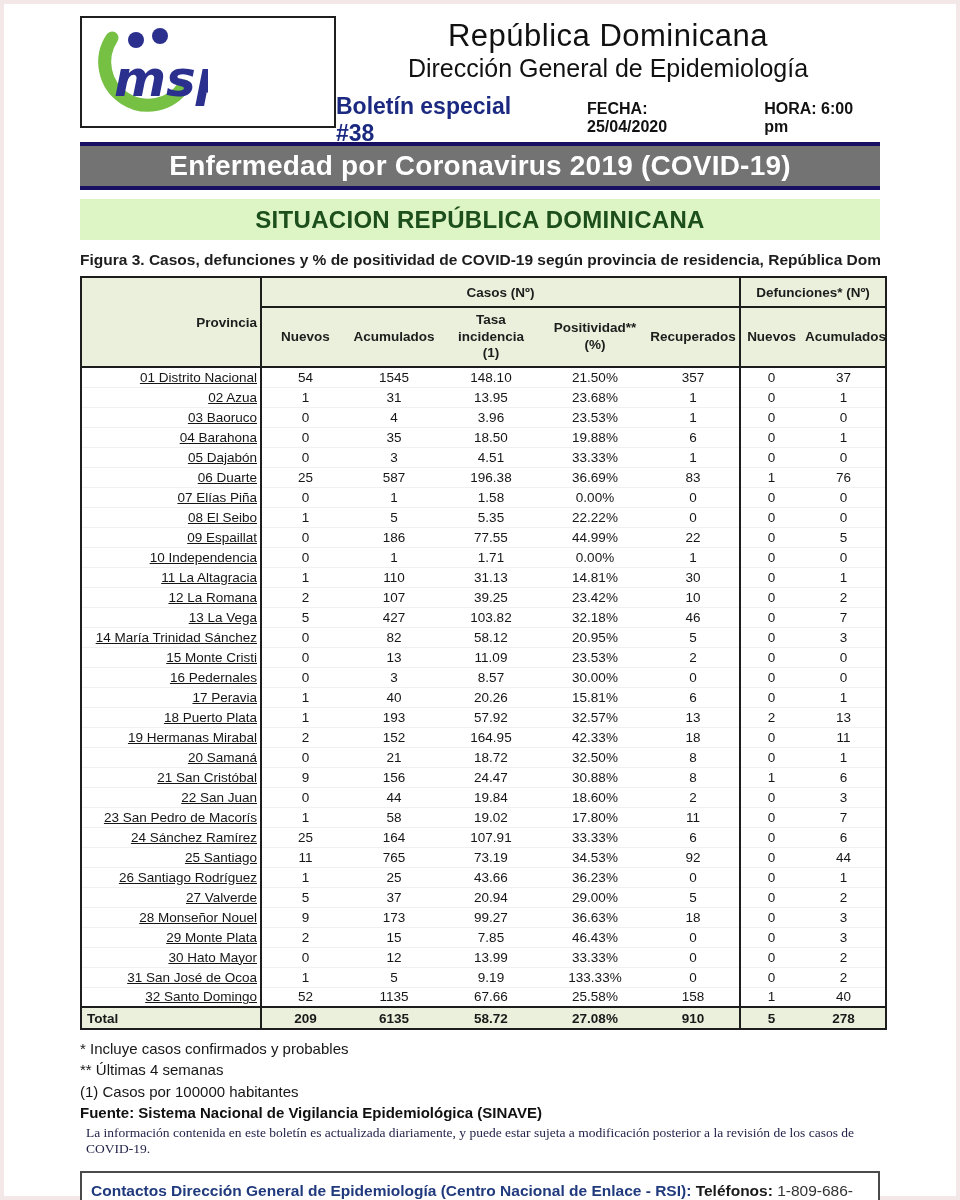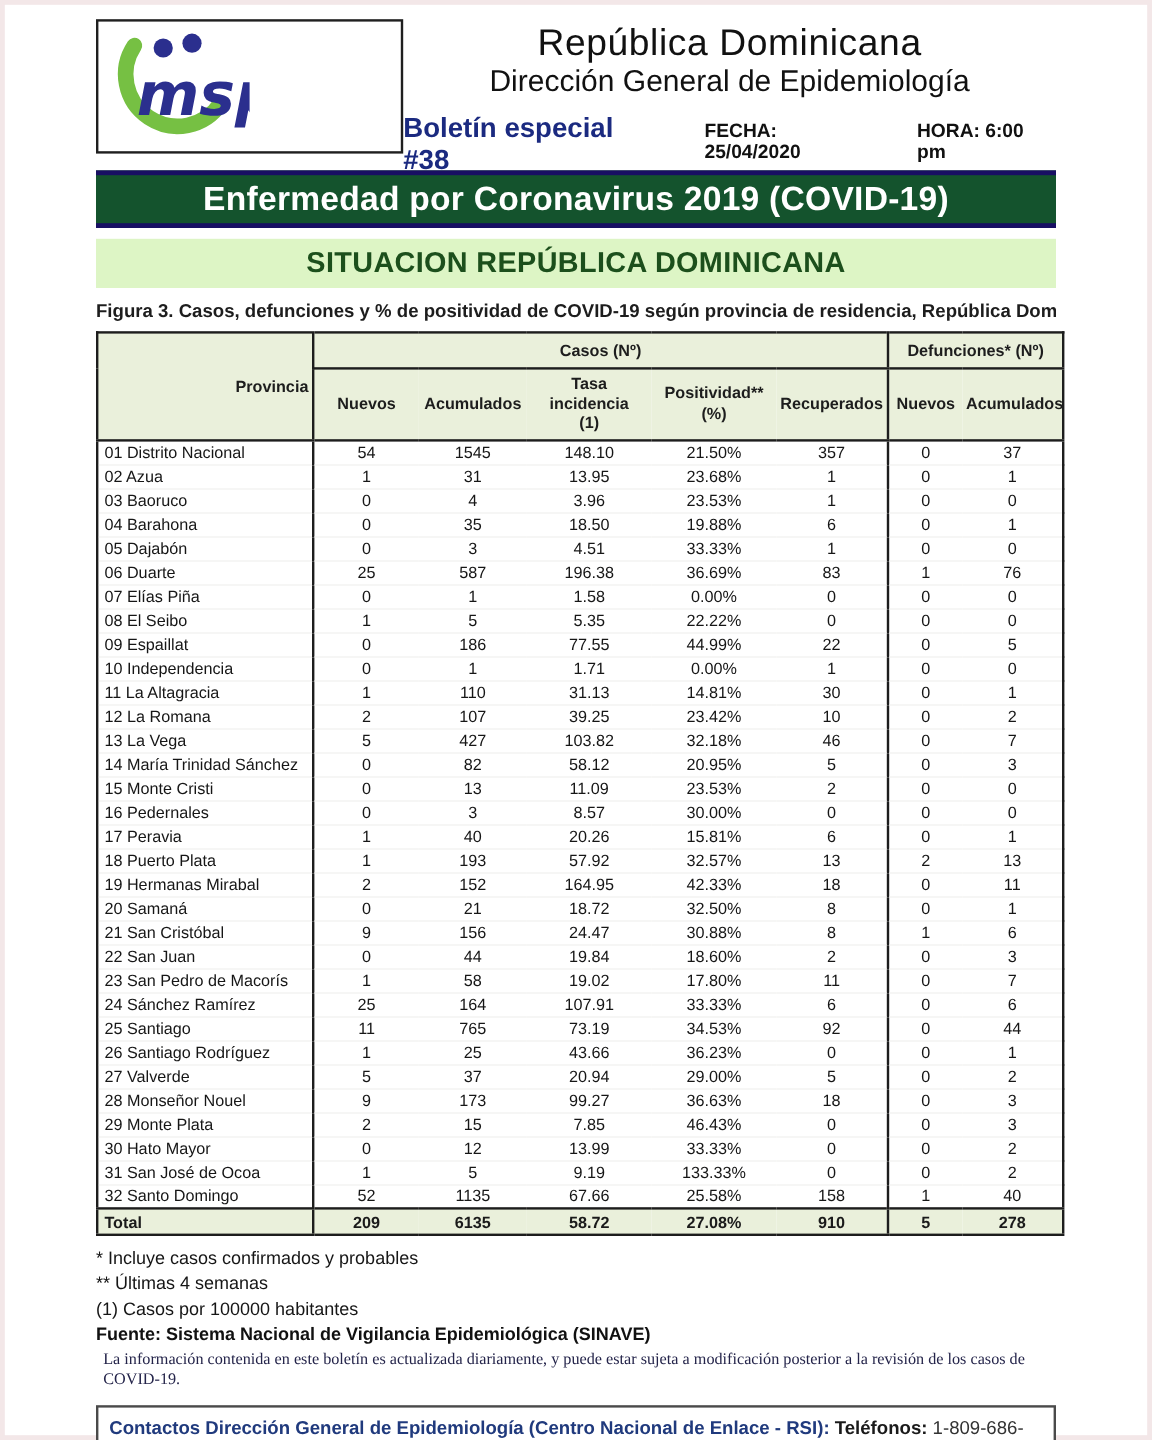--- a/index.html
+++ b/index.html
@@ -26,21 +26,21 @@
   .logo-text .l1 { font-size:13px; font-weight:bold; letter-spacing:.3px; }
   .logo-text .l2 { font-size:19px; font-weight:bold; letter-spacing:.2px; }
   .header-right { flex:1; display:flex; flex-direction:column; align-items:center; justify-content:flex-start; padding-top:2px; }
   .title1 { font-size:31px; color:#111; letter-spacing:.5px; }
   .title2 { font-size:25px; color:#111; }
   .bulletin-row { display:flex; align-items:baseline; gap:34px; margin-top:10px; width:100%; justify-content:center; }
   .bulletin { font-size:23px; font-weight:bold; color:#1b2a80; }
   .fecha, .hora { font-size:16px; font-weight:bold; color:#111; }
   
   .banner-main {
-    margin-top:8px; background:#14532d; border-top:4px solid #180f63; border-bottom:4px solid #180f63;
+    margin-top:8px; background:#737373; border-top:4px solid #180f63; border-bottom:4px solid #180f63;
     height:48px; display:flex; align-items:center; justify-content:center;
   }
   .banner-main span { color:#ffffff; font-size:28px; font-weight:bold; letter-spacing:.2px; }
   .banner-sub {
     margin-top:9px; background:#ddf5c5; height:41px;
     display:flex; align-items:center; justify-content:center;
   }
   .banner-sub span { color:#1c4f1c; font-size:24px; font-weight:bold; letter-spacing:.3px; }
   .figure-caption { margin-top:11px; text-align:center; font-size:15.5px; font-weight:bold; color:#1d1d1d; white-space:nowrap; overflow:hidden; }
   
@@ -48,21 +48,21 @@
   table.data th, table.data td { font-size:13.5px; padding:0 3px; }
   table.data { border:2px solid #1d1d1d; }
   th.group, th.sub, td.prov-head { background:#eaf0db; color:#1d1d1d; }
   th.group { font-size:14.5px; font-weight:bold; height:30px; border-bottom:2px solid #1d1d1d; }
   th.sub { font-weight:bold; height:60px; vertical-align:middle; line-height:1.25; }
   td.prov-head { font-weight:bold; text-align:center; vertical-align:middle; font-size:14.5px; }
   .sep-left { border-left:2px solid #1d1d1d; }
   tr.subhead th { border-bottom:2px solid #1d1d1d; }
   td.prov-head { border-bottom:2px solid #1d1d1d;text-align:right; }
   tbody td { height:20px; text-align:center; color:#161616; border-bottom:1px solid #f0f0ee; }
-  tbody td:first-child { text-align:left; padding-left:5px; }
+  tbody td:first-child { text-align:right; padding-left:5px;text-decoration:underline; }
   tfoot td { height:22px; background:#eaf0db; font-weight:bold; text-align:center;
              border-top:2px solid #1d1d1d; border-bottom:2px solid #1d1d1d; }
   tfoot td:first-child { text-align:left; padding-left:5px; }
   
   .footnotes { margin-top:8px; }
   .footnote { font-size:15px; color:#161616; line-height:1.42; }
   .fuente { font-size:15px; font-weight:bold; color:#111; margin-top:2px; }
   .disclaimer { font-family:"Liberation Serif", serif; font-size:13.5px; color:#24244a; margin-top:4px; padding-left:6px; }
   
   .contact-box {

